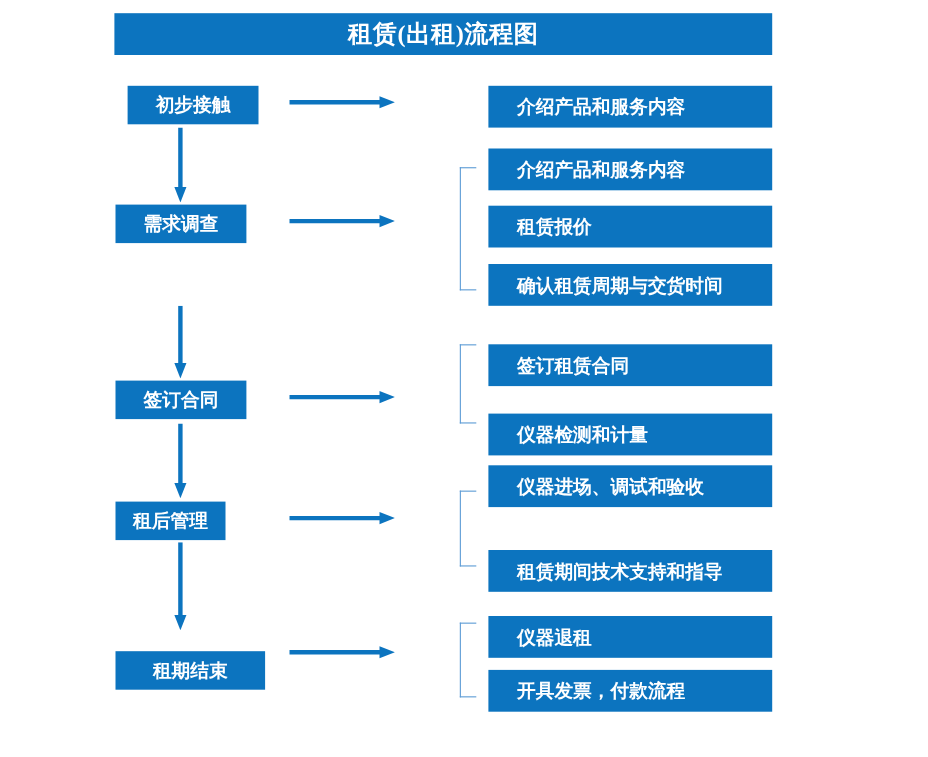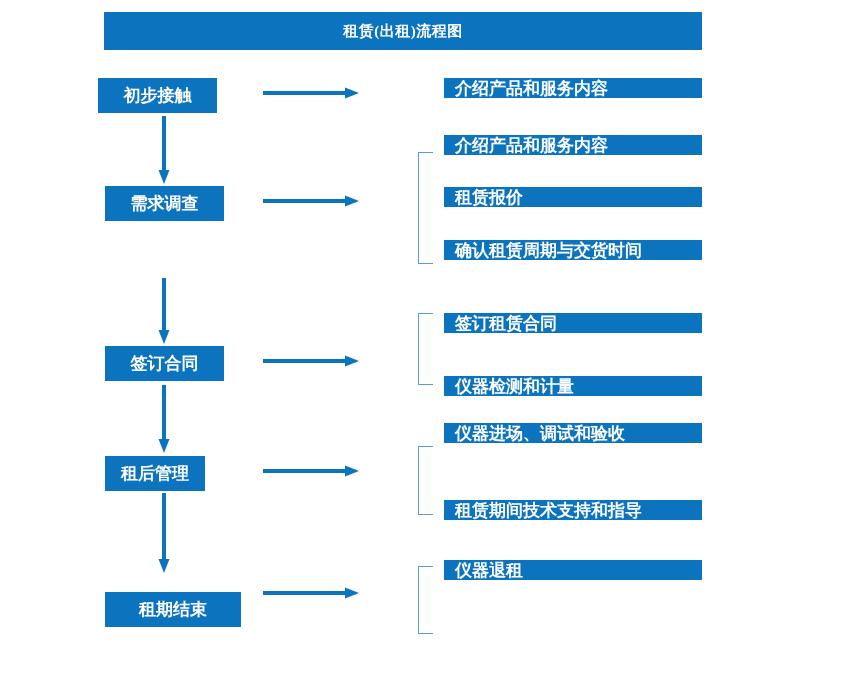--- a/index.html
+++ b/index.html
@@ -21,46 +21,46 @@
     position: absolute;
     left: 104px;
     top: 12px;
     width: 598px;
     height: 38px;
     background: #0C74BF;
     color: #ffffff;
     display: flex;
     align-items: center;
     justify-content: center;
-    font-size: 15px;
+    font-size: 22px;
     font-weight: bold;
     letter-spacing: 0.5px;
   }
   .stage-box {
     position: absolute;
     height: 35px;
     background: #0C74BF;
     color: #ffffff;
     display: flex;
     align-items: center;
     justify-content: center;
     font-size: 17px;
     font-weight: bold;
   }
   .task-box {
     position: absolute;
     left: 444px;
     width: 258px;
-    height: 20px;
+    height: 38px;
     background: #0C74BF;
     color: #ffffff;
     display: flex;
     align-items: center;
     justify-content: flex-start;
-    padding-left: 11px;
+    padding-left: 26px;
     box-sizing: border-box;
     font-size: 17px;
     font-weight: bold;
     white-space: nowrap;
   }
   .h-arrow {
     position: absolute;
     height: 14px;
   }
   .v-arrow {
@@ -76,21 +76,21 @@
     box-sizing: border-box;
   }
 </style>
 </head>
 <body>
 
 <div id="canvas">
 
   <div class="title-bar">租赁(出租)流程图</div>
 
-  <div class="stage-box" style="left:98px; top:78px; width:119px;text-align:center;">初步接触</div>
+  <div class="stage-box" style="left:116px; top:78px; width:119px;text-align:center;">初步接触</div>
 
   <svg class="h-arrow" style="left:263px; top:86px; width:96px; height:14px;" viewBox="0 0 96 14">
     <line x1="0" y1="7" x2="84" y2="7" stroke="#0C74BF" stroke-width="4"></line>
     <polygon points="96,7 82,1.5 82,12.5" fill="#0C74BF"></polygon>
   </svg>
 
   <div class="task-box" style="top:78px;">介绍产品和服务内容</div>
 
   <svg class="v-arrow" style="left:157px; top:116px; width:14px; height:68px;" viewBox="0 0 14 68">
     <line x1="7" y1="0" x2="7" y2="56" stroke="#0C74BF" stroke-width="4"></line>
@@ -152,14 +152,15 @@
   <div class="stage-box" style="left:105px; top:592px; width:136px;">租期结束</div>
 
   <svg class="h-arrow" style="left:263px; top:586px; width:96px; height:14px;" viewBox="0 0 96 14">
     <line x1="0" y1="7" x2="84" y2="7" stroke="#0C74BF" stroke-width="4"></line>
     <polygon points="96,7 82,1.5 82,12.5" fill="#0C74BF"></polygon>
   </svg>
 
   <div class="bracket" style="left:418px; top:566px; height:68px;"></div>
 
   <div class="task-box" style="top:560px;">仪器退租</div>
+  <div class="task-box" style="top:609px;">开具发票，付款流程</div>
 
 </div>
 
 </body></html>

